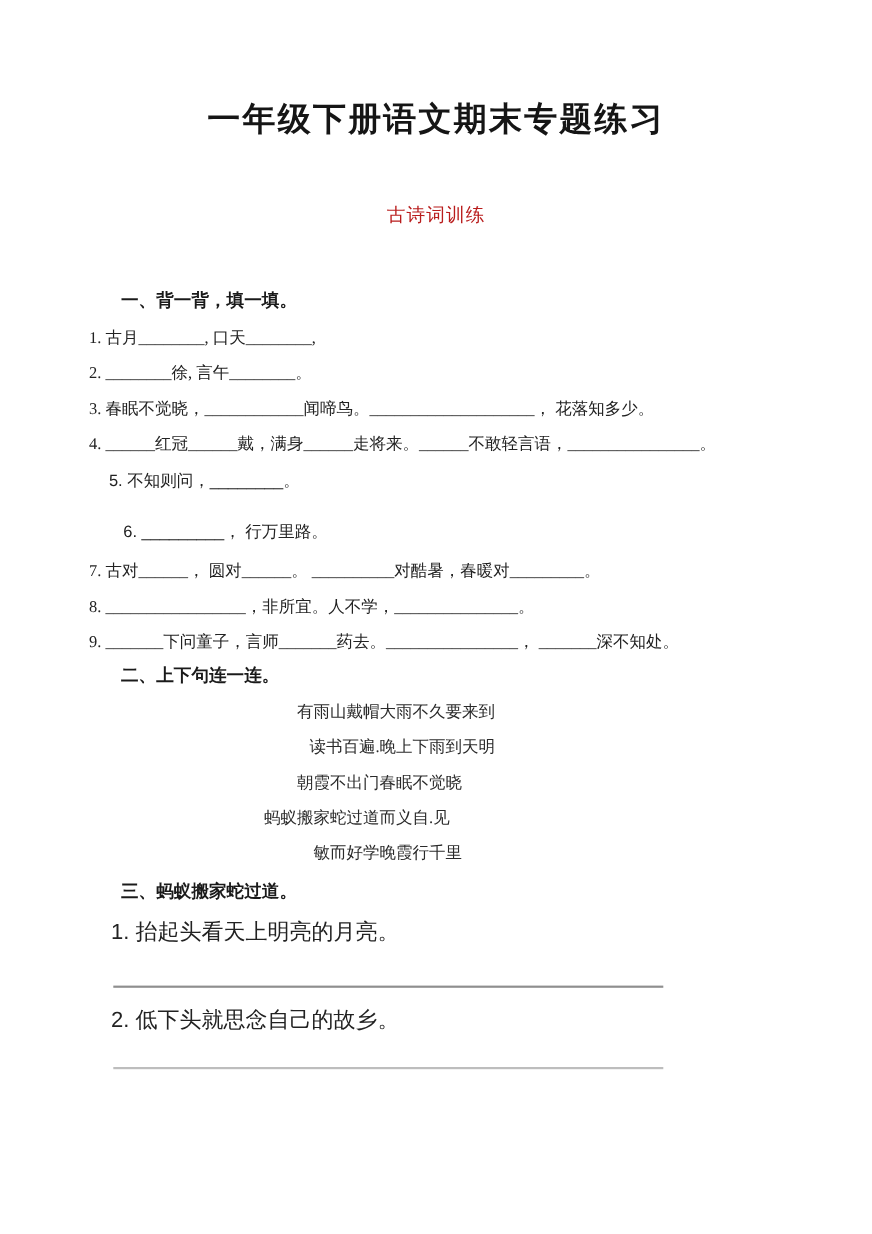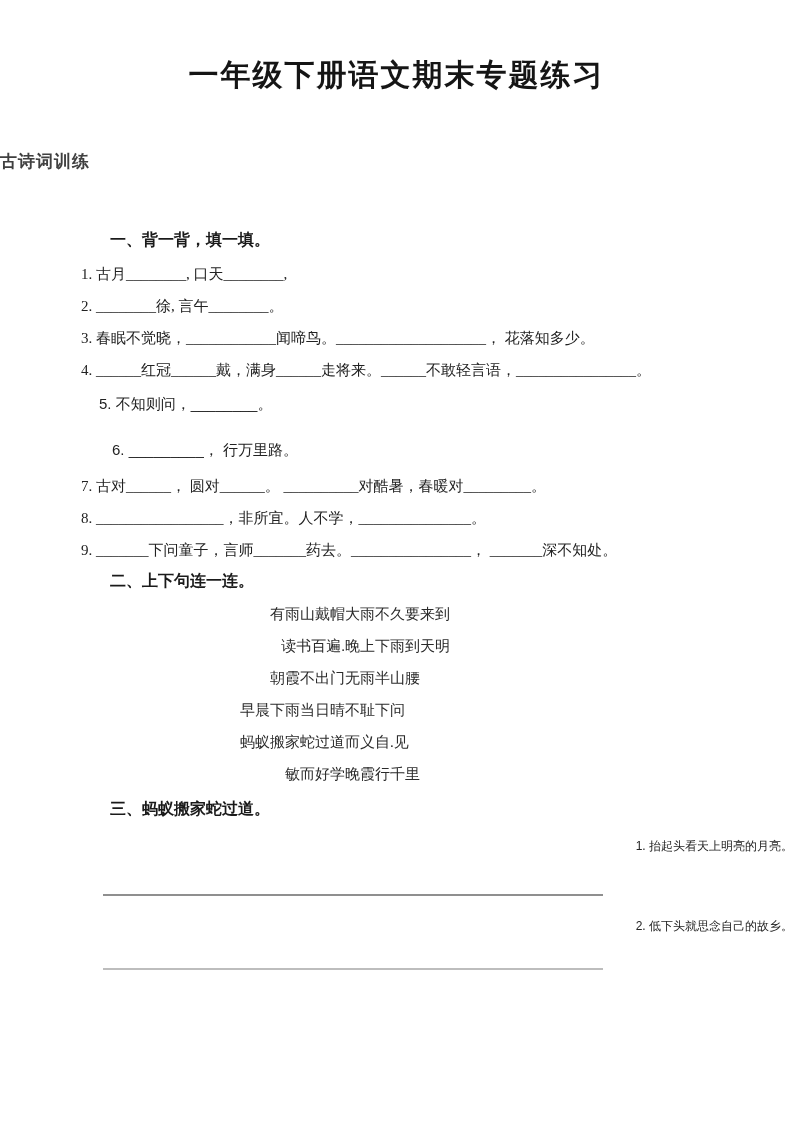--- a/index.html
+++ b/index.html
@@ -9,40 +9,41 @@
   }
   .page {
     position: relative;
     width: 793px;
     height: 1122px;
     background: #ffffff;
     color: #1c1c1c;
     font-family: "Liberation Serif", "DejaVu Serif", serif;
     overflow: hidden;
     box-sizing: border-box;
-    padding-top: 57px;
+    padding-top: 91px;
   }
   .title {
     margin: 0;
     text-align: center;
     font-family: "Liberation Sans", "DejaVu Sans", sans-serif;
     font-weight: bold;
     font-size: 30px;
     line-height: 36px;
     letter-spacing: 2px;
     color: #151515;
   }
   .subtitle {
     margin: 57px 0 0 0;
+    text-align: center;
     font-family: "Liberation Sans", "DejaVu Sans", sans-serif;
-    font-weight: bold;
+    font-weight: normal;
     font-size: 17px;
     line-height: 24px;
     letter-spacing: 1px;
-    color: #404040;
+    color: #b91c1c;
   }
   .sec-heading {
     margin: 0 0 0 110px;
     font-family: "Liberation Sans", "DejaVu Sans", sans-serif;
     font-weight: bold;
     font-size: 16px;
     line-height: 22px;
     color: #1a1a1a;
   }
   .sec1-heading { margin-top: 55px; }
@@ -68,24 +69,23 @@
     margin-left: 103px;
     font-size: 15px;
     line-height: 32px;
   }
   .s2-left { width: 242px; color: #2a2a2a; text-align: right; }
   .s2-right { color: #2a2a2a; }
   .sec3-heading { margin-top: 8px; }
   .s3-item {
     margin-left: 101px;
     margin-top: 10px;
-    font-size: 12px;
+    font-size: 20px;
     line-height: 32px;
     color: #222222;
-    text-align: right;
   }
   .answer-line {
     margin-left: 103px;
     width: 500px;
     height: 0;
     border-top: 2px solid #8f8f8f;
     margin-top: 32px;
   }
   .answer-line.line2 {
     border-top: 2px solid #bdbdbd;
@@ -123,25 +123,21 @@
       <div class="s2-row">
         <span class="s2-left">有雨山戴帽</span>
         <span class="s2-right">大雨不久要来到</span>
       </div>
       <div class="s2-row">
         <span class="s2-left">读书百遍.</span>
         <span class="s2-right">晚上下雨到天明</span>
       </div>
       <div class="s2-row">
         <span class="s2-left">朝霞不出门</span>
-        <span class="s2-right">无雨半山腰</span>
-      </div>
-      <div class="s2-row">
-        <span class="s2-left">早晨下雨当日晴</span>
-        <span class="s2-right">不耻下问</span>
+        <span class="s2-right">春眠不觉晓</span>
       </div>
       <div class="s2-row">
         <span class="s2-left">蚂蚁搬家蛇过道</span>
         <span class="s2-right">而义自.见</span>
       </div>
       <div class="s2-row">
         <span class="s2-left">敏而好学</span>
         <span class="s2-right">晚霞行千里</span>
       </div>
     </div>

